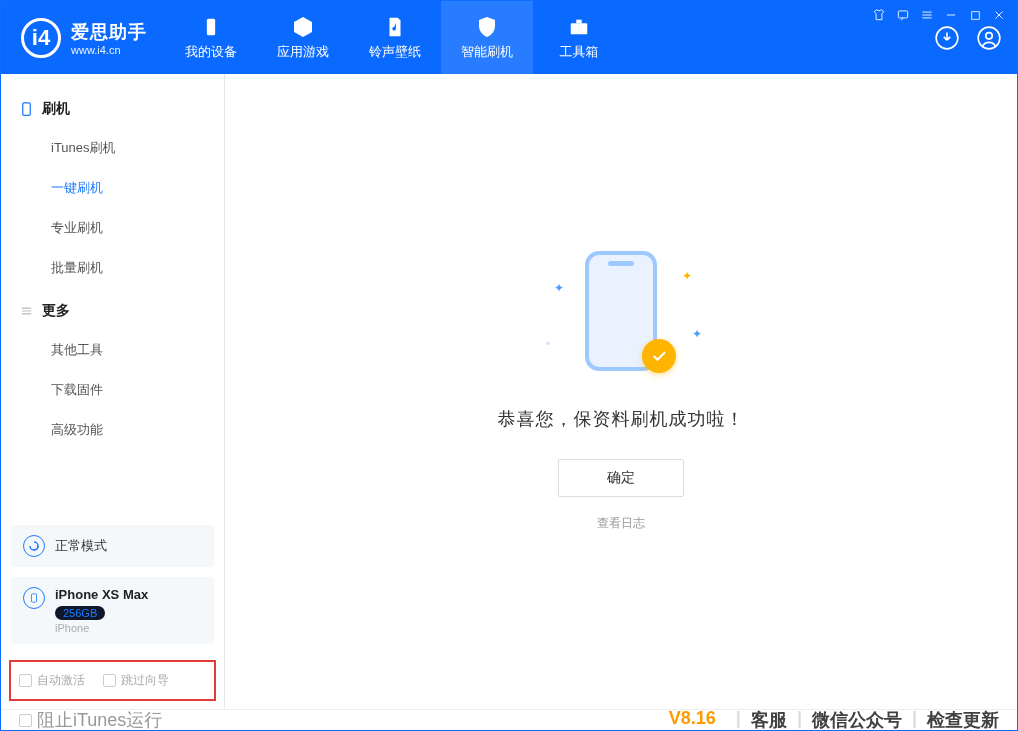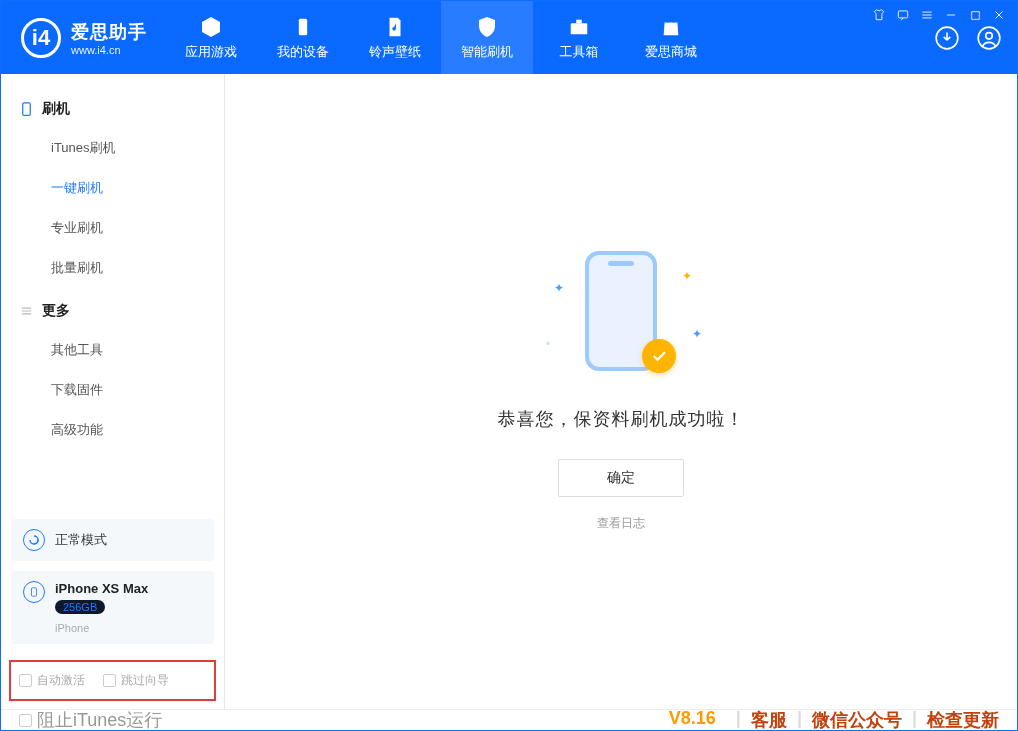--- a/index.html
+++ b/index.html
@@ -86,21 +86,21 @@
     font-size:13px; color:#333;
   }
   .device-card.big { flex-direction:row; align-items:flex-start; }
   .dev-icon { width:22px; height:22px; border-radius:50%; border:1.5px solid #1e7bff; display:flex; align-items:center; justify-content:center;}
   .dev-info .dname { font-weight:600; color:#222; font-size:13px;}
   .dev-storage {
     display:inline-block; margin-top:4px;
     background:#0f172a; color:#1e7bff; font-size:11px;
     padding:1px 8px; border-radius:10px;
   }
-  .dev-type { font-size:11px; color:#aaa; margin-top:8px;}
+  .dev-type { font-size:11px; color:#aaa; margin-top:2px;}
 
   .opts-row {
     border: 2px solid #e23b3b;
     margin: 6px 8px 8px 8px;
     padding: 10px 8px;
     display:flex; align-items:center; gap:18px;
     font-size:12px; color:#aaa;
   }
   .chk { display:flex; align-items:center; gap:5px; cursor:pointer;}
   .chk .box { width:13px; height:13px; border:1px solid #ccc; border-radius:2px; background:#fff;}
@@ -140,21 +140,21 @@
   
   .footer {
     height:21px; border-top:1px solid #eee;
     display:flex; align-items:center;
     padding:0 18px; font-size:18px; color:#999;
   }
   .footer .chk .box{ border-color:#ccc;}
   .footer-spacer{flex:1;}
   .footer-links{ display:flex; align-items:flex-start; gap:10px;font-weight:bold;}
   .footer-links .sep{ color:#ddd;}
-  .flink{ cursor:pointer; color:#c2410c;}
+  .flink{ cursor:pointer; color:#404040;}
   .ver{ color:#ff9a00; margin-right:10px;}
 </style>
 </head>
 <body>
 
 <div class="app">
 
   <div class="hdr-small-row">
     <div class="sm">
         <svg width="14" height="14" viewBox="0 0 24 24">
@@ -193,33 +193,33 @@
     <div class="logo-block">
       <div class="logo-circle">i4</div>
       <div class="logo-text">
         <div class="app-name">爱思助手</div>
         <div class="app-url">www.i4.cn</div>
       </div>
     </div>
     <div class="nav-tabs">
       <div class="nav-tab">
         <span class="nav-icon">
+            <svg width="20" height="24" viewBox="0 0 24 24">
+              <rect x="7" y="2" width="10" height="20" rx="2"></rect>
+            </svg>
+          </span>
+        <span>我的设备</span>
+      </div>
+      <div class="nav-tab">
+        <span class="nav-icon">
             <svg width="24" height="24" viewBox="0 0 24 24">
               <path d="M12 2l9 5v10l-9 5-9-5V7z"></path>
             </svg>
           </span>
         <span>应用游戏</span>
-      </div>
-      <div class="nav-tab">
-        <span class="nav-icon">
-            <svg width="20" height="24" viewBox="0 0 24 24">
-              <rect x="7" y="2" width="10" height="20" rx="2"></rect>
-            </svg>
-          </span>
-        <span>我的设备</span>
       </div>
       <div class="nav-tab">
         <span class="nav-icon">
             <svg width="22" height="24" viewBox="0 0 24 24">
               <path d="M6 2h9l3 3v17H6z"></path>
               <path d="M13 8v6a2 2 0 11-2-2" fill="#0a6aff"></path>
             </svg>
           </span>
         <span>铃声壁纸</span>
       </div>
@@ -232,29 +232,20 @@
         <span>智能刷机</span>
       </div>
       <div class="nav-tab">
         <span class="nav-icon">
             <svg width="24" height="22" viewBox="0 0 24 24">
               <rect x="3" y="8" width="18" height="12" rx="1"></rect>
               <rect x="9" y="4" width="6" height="4"></rect>
             </svg>
           </span>
         <span>工具箱</span>
-      </div>
-      <div class="nav-tab">
-        <span class="nav-icon">
-            <svg width="22" height="24" viewBox="0 0 24 24">
-              <path d="M5 7h14l1 14H4z"></path>
-              <path d="M9 7a3 3 0 016 0" fill="none" stroke="#0a6aff" stroke-width="2"></path>
-            </svg>
-          </span>
-        <span>爱思商城</span>
       </div>
     </div>
     <div class="header-spacer"></div>
     <div class="header-controls">
       <div class="hdr-btn">
         <svg width="26" height="26" viewBox="0 0 24 24">
             <circle cx="12" cy="12" r="10" stroke-width="1.5"></circle>
             <path d="M12 7v7m0 0l-3-3m3 3l3-3" stroke-width="1.5"></path>
           </svg>
       </div>

